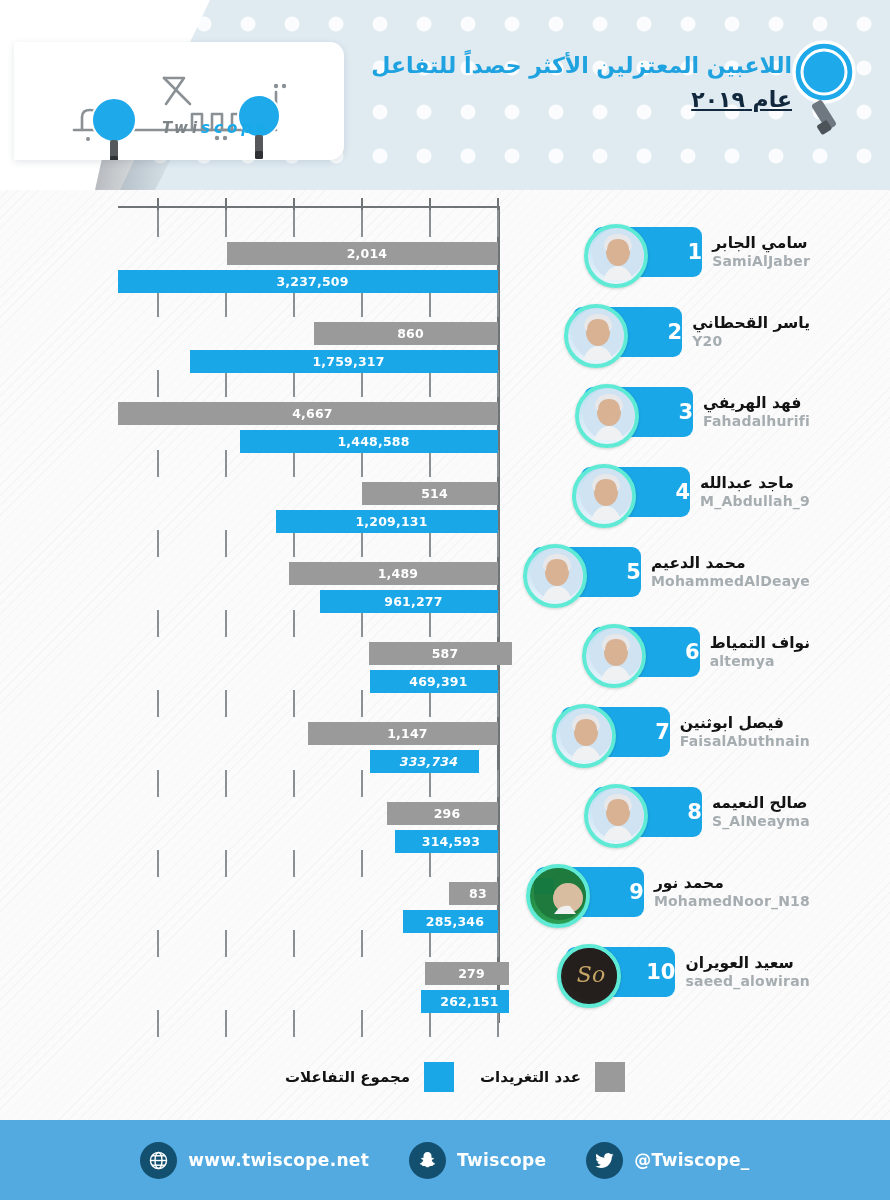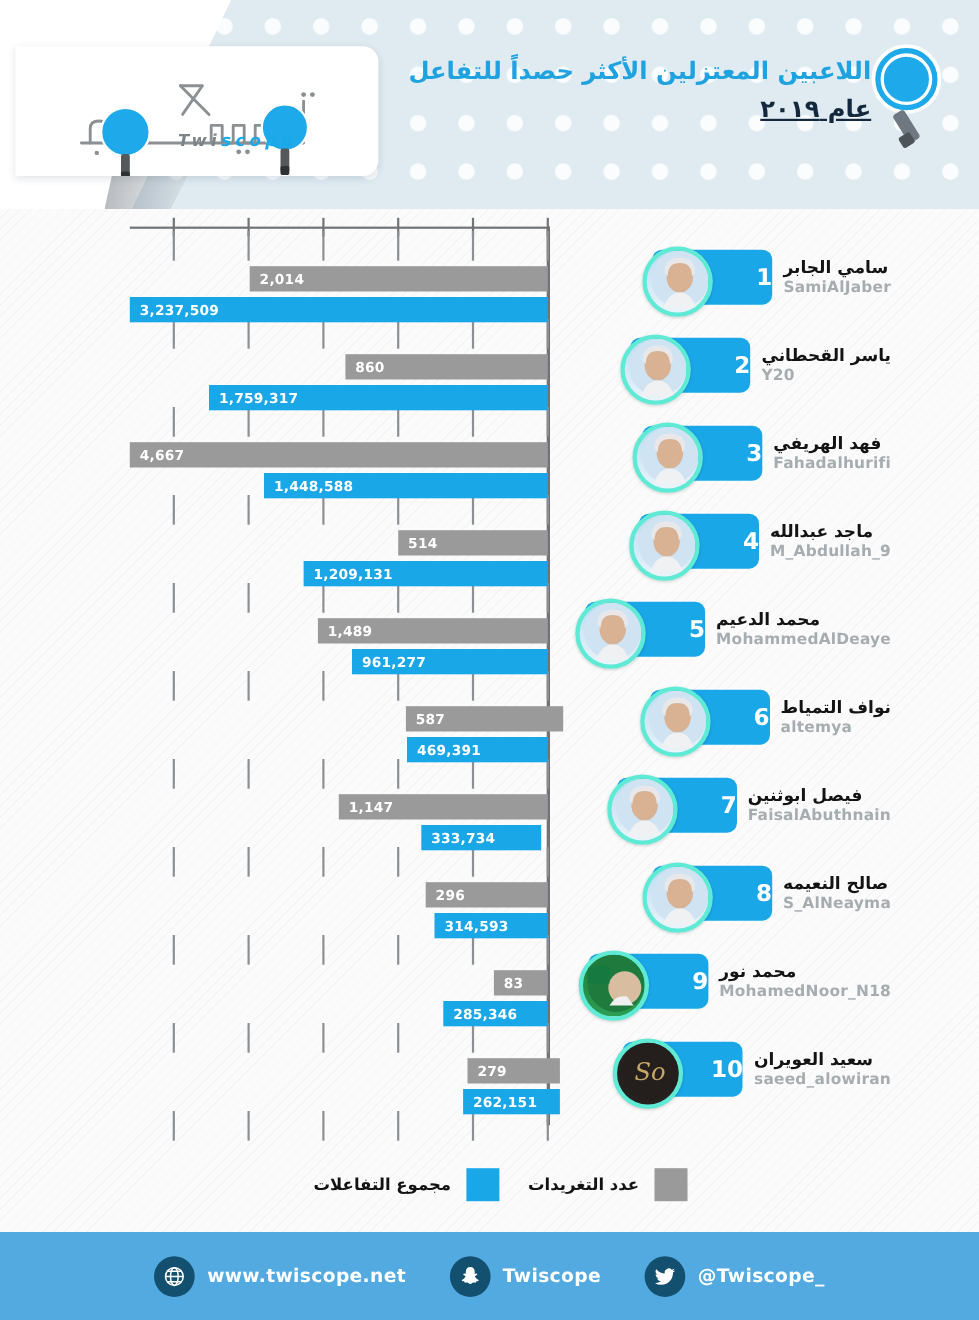--- a/index.html
+++ b/index.html
@@ -67,21 +67,21 @@
   
   .chart{position:absolute;left:0;top:188px;width:890px;height:880px;}
   .axis-top{position:absolute;left:118px;top:18px;width:382px;height:2px;background:#6f7477;}
   .axis-right{position:absolute;left:497px;top:18px;width:3px;height:817px;background:#6f7477;}
   .tick{position:absolute;width:2px;background:#6f7477;}
   .grid-dash{position:absolute;width:2px;background:#8b9094;}
 
   .row{position:absolute;left:0;width:890px;height:80px;}
   .bar{
     position:absolute;height:23px;display:flex;align-items:center;
-    justify-content:flex-start;
+    justify-content:center;
     box-sizing:border-box;padding-left:9px;
   }
   .bar.tweets{background:#9a9a9a;top:14px;}
   .bar.inter{background:#1aa7e8;top:42px;}
   .bar-label{
     font-size:12.5px;font-weight:bold;color:#ffffff;white-space:nowrap;
     letter-spacing:0.2px;
   }
 
   
@@ -310,21 +310,21 @@
             <span class="bar-label">587</span>
           </div>
           <div class="bar inter" style="width: 128px; left: 370px;">
             <span class="bar-label">469,391</span>
           </div>
         </div>
         <div class="row" style="top: 520px;">
           <div class="bar tweets" style="width: 190px; left: 308px;">
             <span class="bar-label">1,147</span>
           </div>
-          <div class="bar inter" style="width: 109px; left: 383px;">
+          <div class="bar inter" style="width: 109px; left: 370px; font-style: italic;">
             <span class="bar-label">333,734</span>
           </div>
         </div>
         <div class="row" style="top: 600px;">
           <div class="bar tweets" style="width: 111px; left: 387px;">
             <span class="bar-label">296</span>
           </div>
           <div class="bar inter" style="width: 103px; left: 395px;">
             <span class="bar-label">314,593</span>
           </div>

